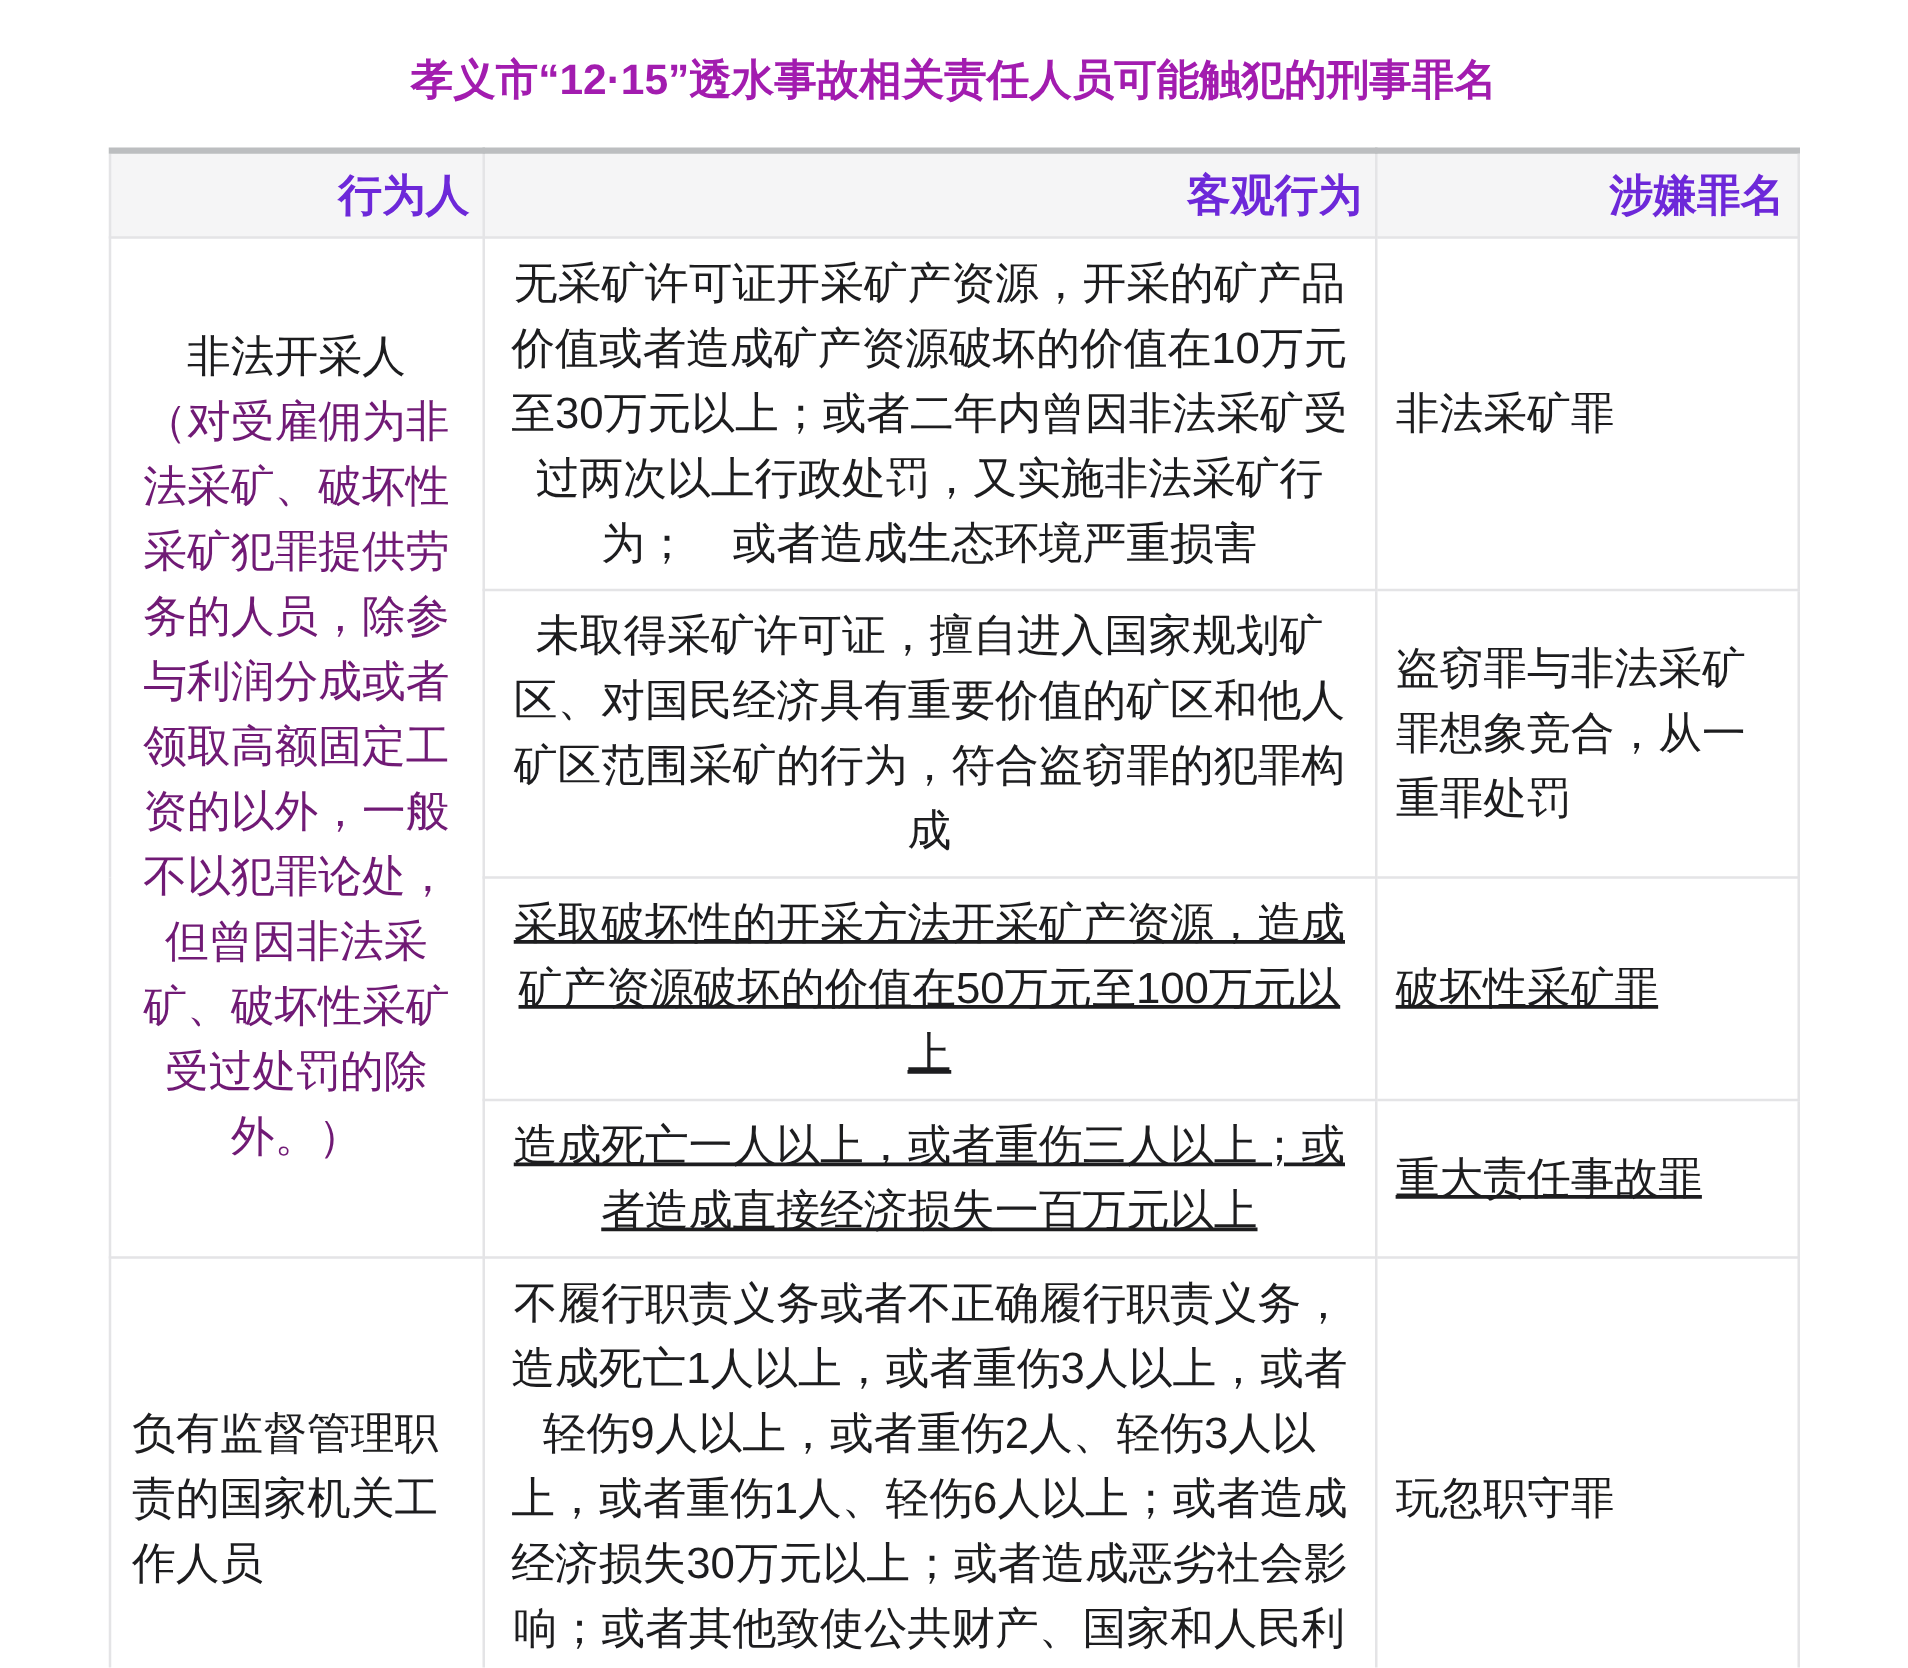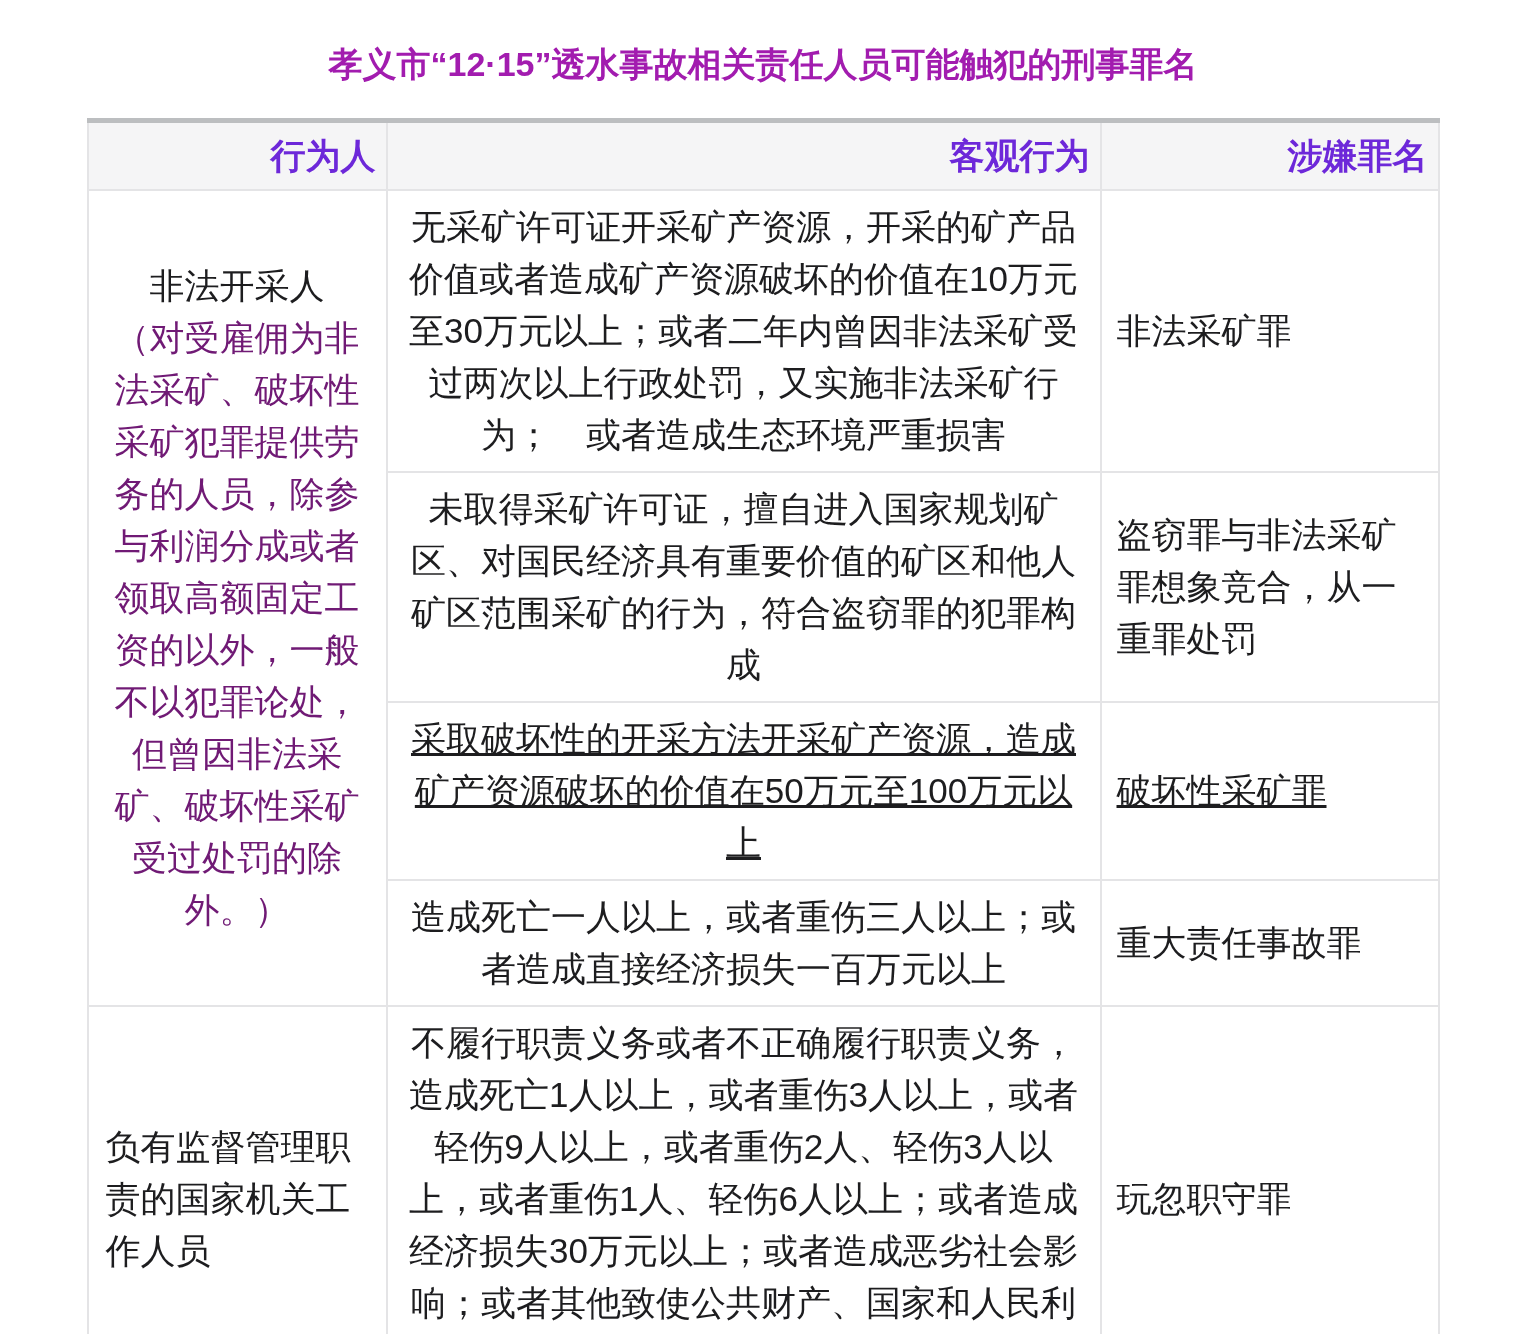--- a/index.html
+++ b/index.html
@@ -49,21 +49,21 @@
   td.cell-crime{ text-align:left; }
   td.cell-actor2{ text-align:left; padding-left:17px; }
   .actor-note{
     color:#701a75;
     display:block;
   }
   .actor-name{ display:block; }
   tr.r1{height:270px;}
   tr.r2{height:190px;border-radius:10px;}
   tr.r3{height:127px;text-decoration:underline;}
-  tr.r4{height:122px;}
+  tr.r4{height:122px;text-decoration:underline;}
   tr.r5{height:371px;}
 </style>
 </head>
 <body>
 
 <h1 class="page-title">孝义市“12·15”透水事故相关责任人员可能触犯的刑事罪名</h1>
 
 <table class="law-table">
   <colgroup>
     <col style="width:299px">

